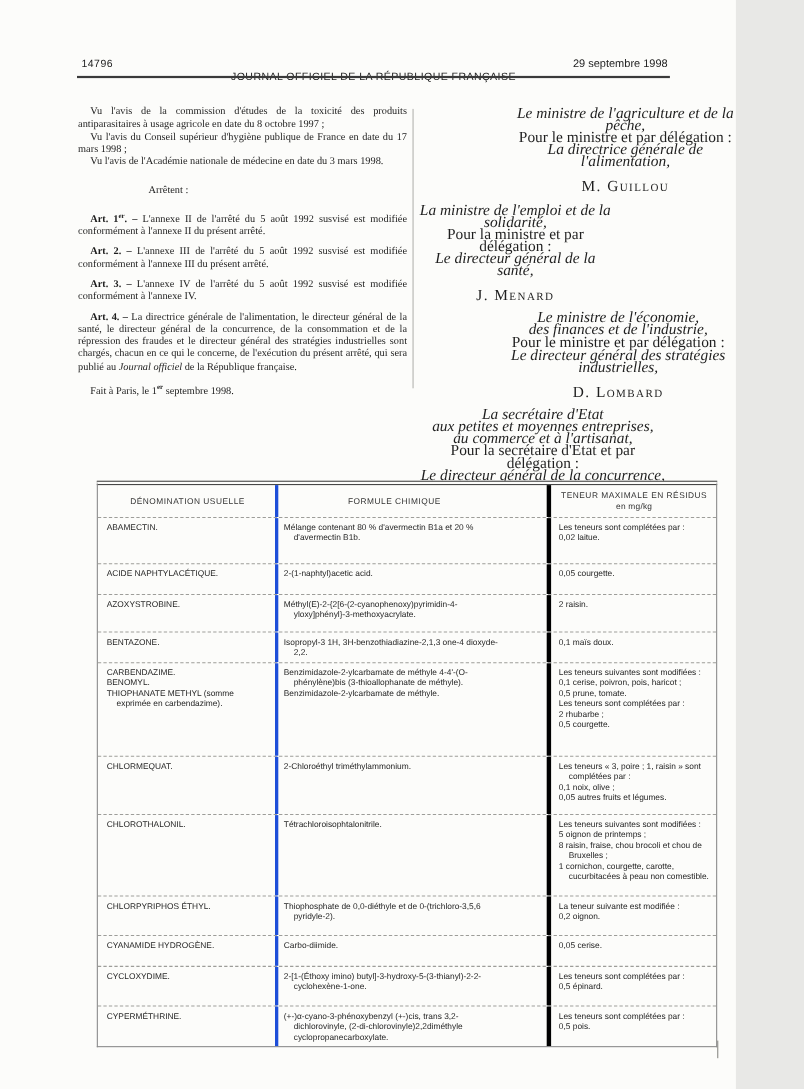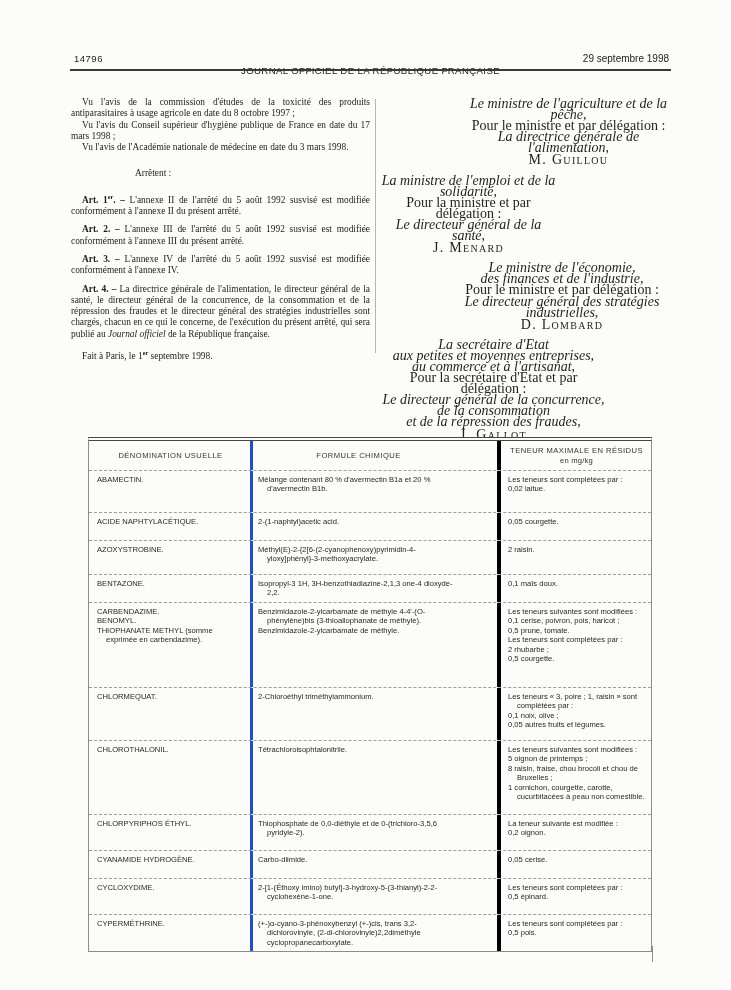--- a/index.html
+++ b/index.html
@@ -1,16 +1,16 @@
 <!DOCTYPE html>
 <html><head>
 <meta charset="utf-8">
 <style>
   html,body{margin:0;padding:0;background:#e8e8e6;}
-  .page{position:relative;width:731px;height:990px;background:#fcfcfa;
+  .page{position:relative;width:669px;height:990px;background:#fcfcfa;
         font-family:"Liberation Serif",serif;color:#1c1c1c;overflow:hidden;}
 
   
   .hdr{position:absolute;top:50px;left:72px;right:62px;height:15px;
        font-family:"Liberation Sans",sans-serif;color:#222;}
   .hdr-num{position:absolute;left:2px;top:3px;font-size:9.5px;letter-spacing:.5px;}
   .hdr-ttl{position:absolute;left:0;right:0;top:15px;text-align:center;font-size:9.6px;letter-spacing:.4px;}
   .hdr-dt{position:absolute;right:0;top:3px;font-size:10px;}
   .hdr-rule{position:absolute;top:69px;left:70px;right:60px;height:2px;background:#3a3a3a;
             box-shadow:0 3px 0 -2px #b9b9b5;}
@@ -30,21 +30,21 @@
 
   .colR{position:absolute;top:98px;left:380px;width:289px;
         font-size:14px;line-height:11.1px;color:#1e1e1e;}
   .sig-block{margin-bottom:9px;text-align:center;}
   .sig-off-r1{padding-left:88px;}
   .sig-off-l1{padding-right:112px;}
   .sig-off-r2{padding-left:75px;}
   .sig-off-l2{padding-right:62px;}
   .sig-i{font-style:italic;}
   .sig-r{font-style:normal;}
-  .sig-n{font-style:normal;font-variant:small-caps;letter-spacing:1.3px;margin-top:1px;}
+  .sig-n{font-style:normal;font-variant:small-caps;letter-spacing:1.3px;margin-top:12px;}
 
   
   .annexes{position:absolute;top:373px;left:0;width:731px;text-align:center;}
   .ann-t{font-size:9.6px;letter-spacing:5.5px;margin:0 0 10px 0;}
   .ann-s{font-size:8.1px;letter-spacing:.35px;margin:0 0 10px 0;}
   .ann-a{font-size:9.3px;margin:0;}
   .ann-a b{font-weight:bold;}
   .ann-a i{font-style:italic;}
 
   

